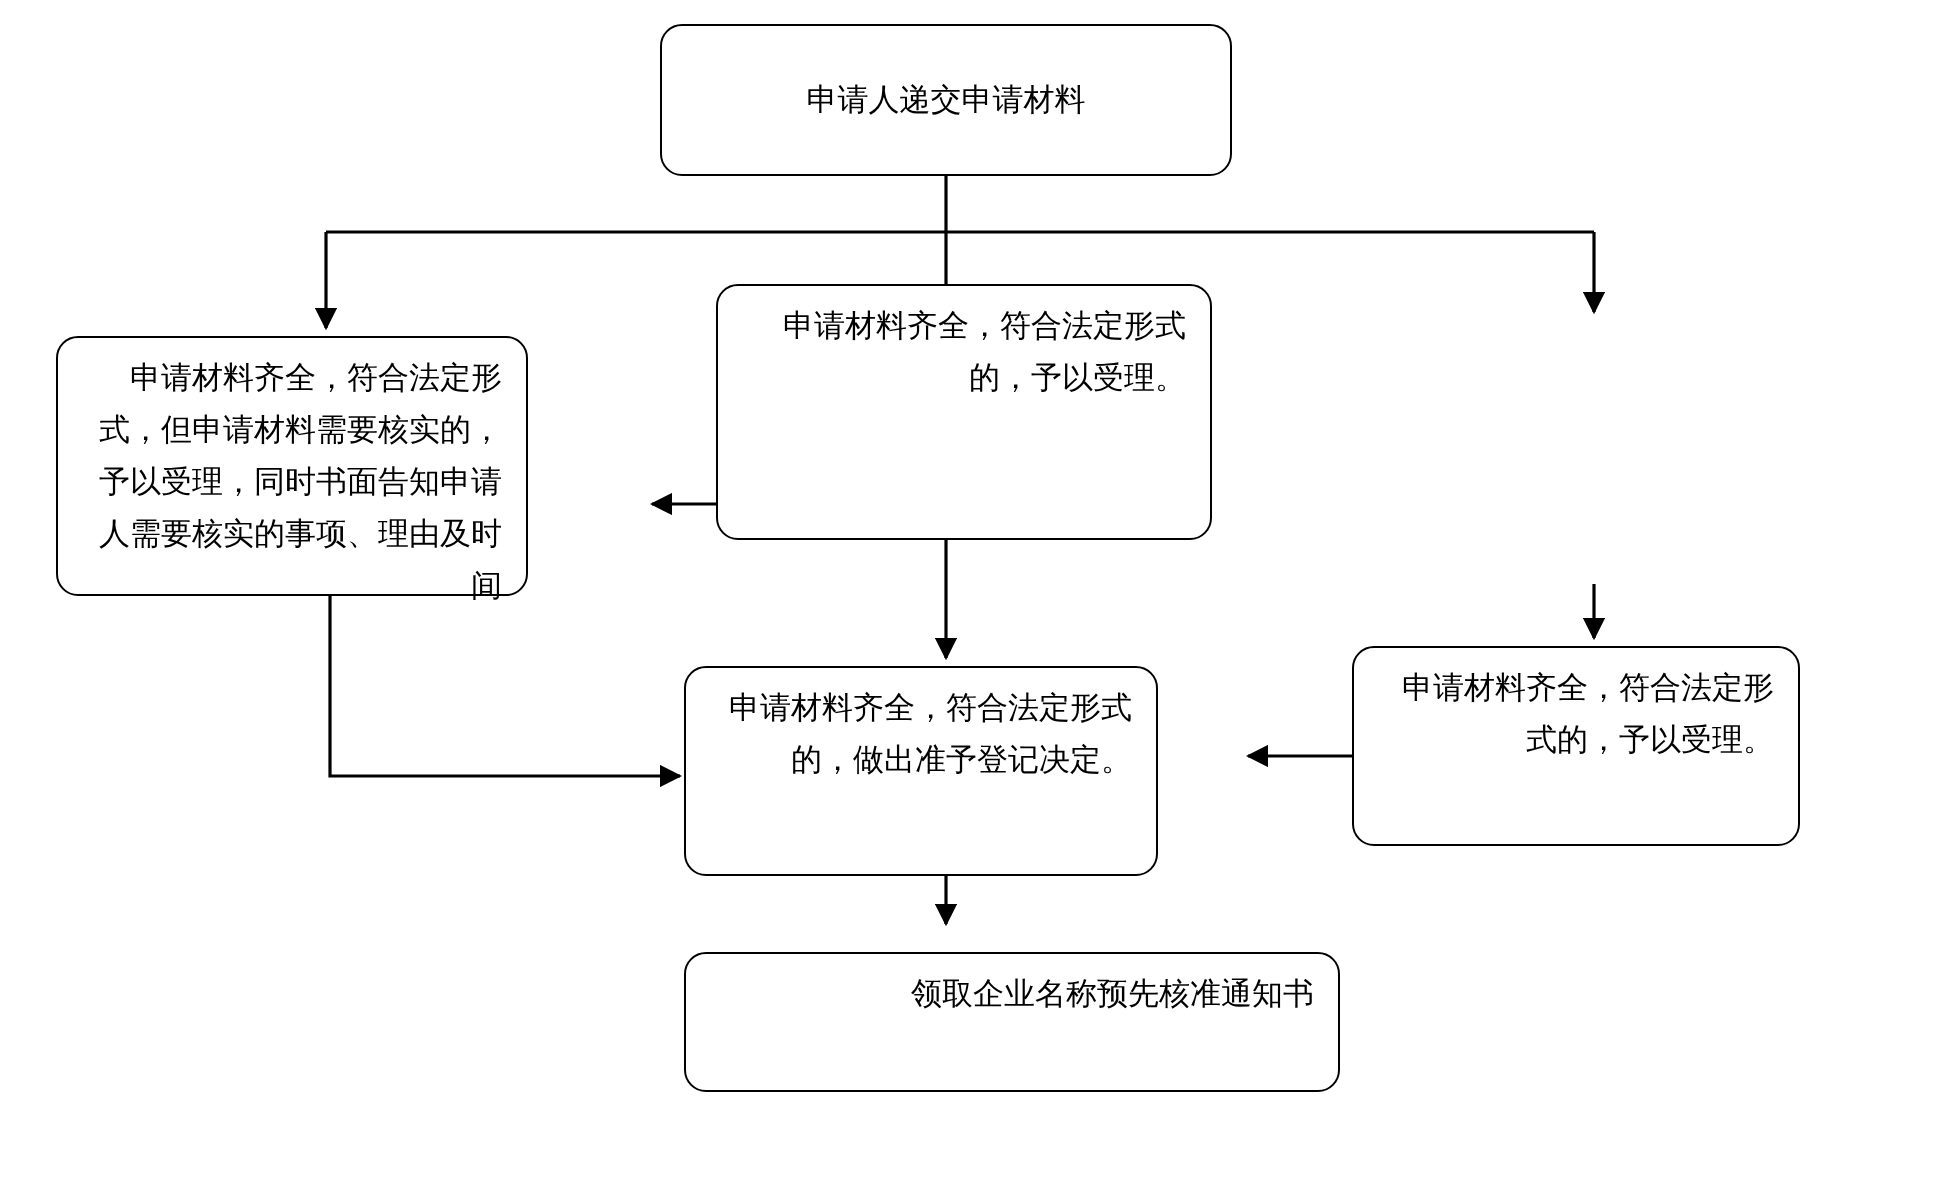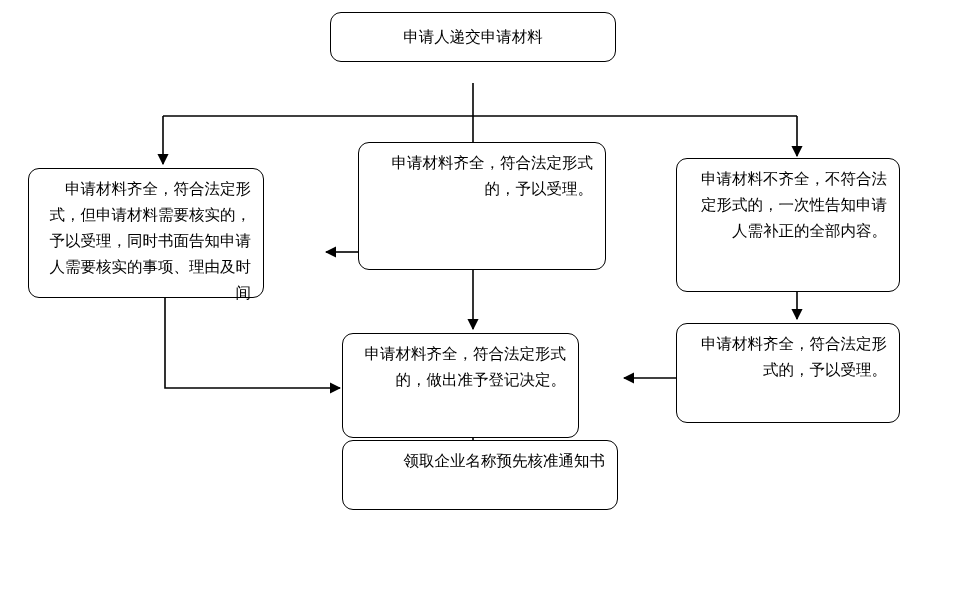--- a/index.html
+++ b/index.html
@@ -85,41 +85,38 @@
       <path d="M 165 298 L 165 388 L 340 388" marker-end="url(#arrow)"></path>
 
       <path d="M 797 292 L 797 319" marker-end="url(#arrow)"></path>
 
       <path d="M 676 378 L 624 378" marker-end="url(#arrow)"></path>
 
       <path d="M 473 438 L 473 462" marker-end="url(#arrow)"></path>
     </g>
   </svg>
 
-  <div class="node center" style="left:330px; top:12px; width:286px; height:50px;">
+  <div class="node center" style="left:330px; top:12px; width:286px; height:76px;">
     <span class="txt">申请人递交申请材料</span>
   </div>
 
   <div class="node topline" style="left:28px; top:168px; width:236px; height:130px;">
     <span class="txt">申请材料齐全，符合法定形式，但申请材料需要核实的，予以受理，同时书面告知申请人需要核实的事项、理由及时间</span>
   </div>
 
   <div class="node topline" style="left:358px; top:142px; width:248px; height:128px;">
     <span class="txt">申请材料齐全，符合法定形式的，予以受理。</span>
   </div>
 
-  <div class="node topline" style="left:676px; top:158px; width:224px; height:134px;">
-    <span class="txt">申请材料不齐全，不符合法定形式的，一次性告知申请人需补正的全部内容。</span>
-  </div>
 
   <div class="node topline" style="left:342px; top:333px; width:237px; height:105px;">
     <span class="txt">申请材料齐全，符合法定形式的，做出准予登记决定。</span>
   </div>
 
   <div class="node topline" style="left:676px; top:323px; width:224px; height:100px;">
     <span class="txt">申请材料齐全，符合法定形式的，予以受理。</span>
   </div>
 
-  <div class="node topline" style="left:342px; top:440px; width:276px; height:70px;">
+  <div class="node topline" style="left:342px; top:476px; width:328px; height:70px;">
     <span class="txt">领取企业名称预先核准通知书</span>
   </div>
 
 </div>
 
 </body></html>

